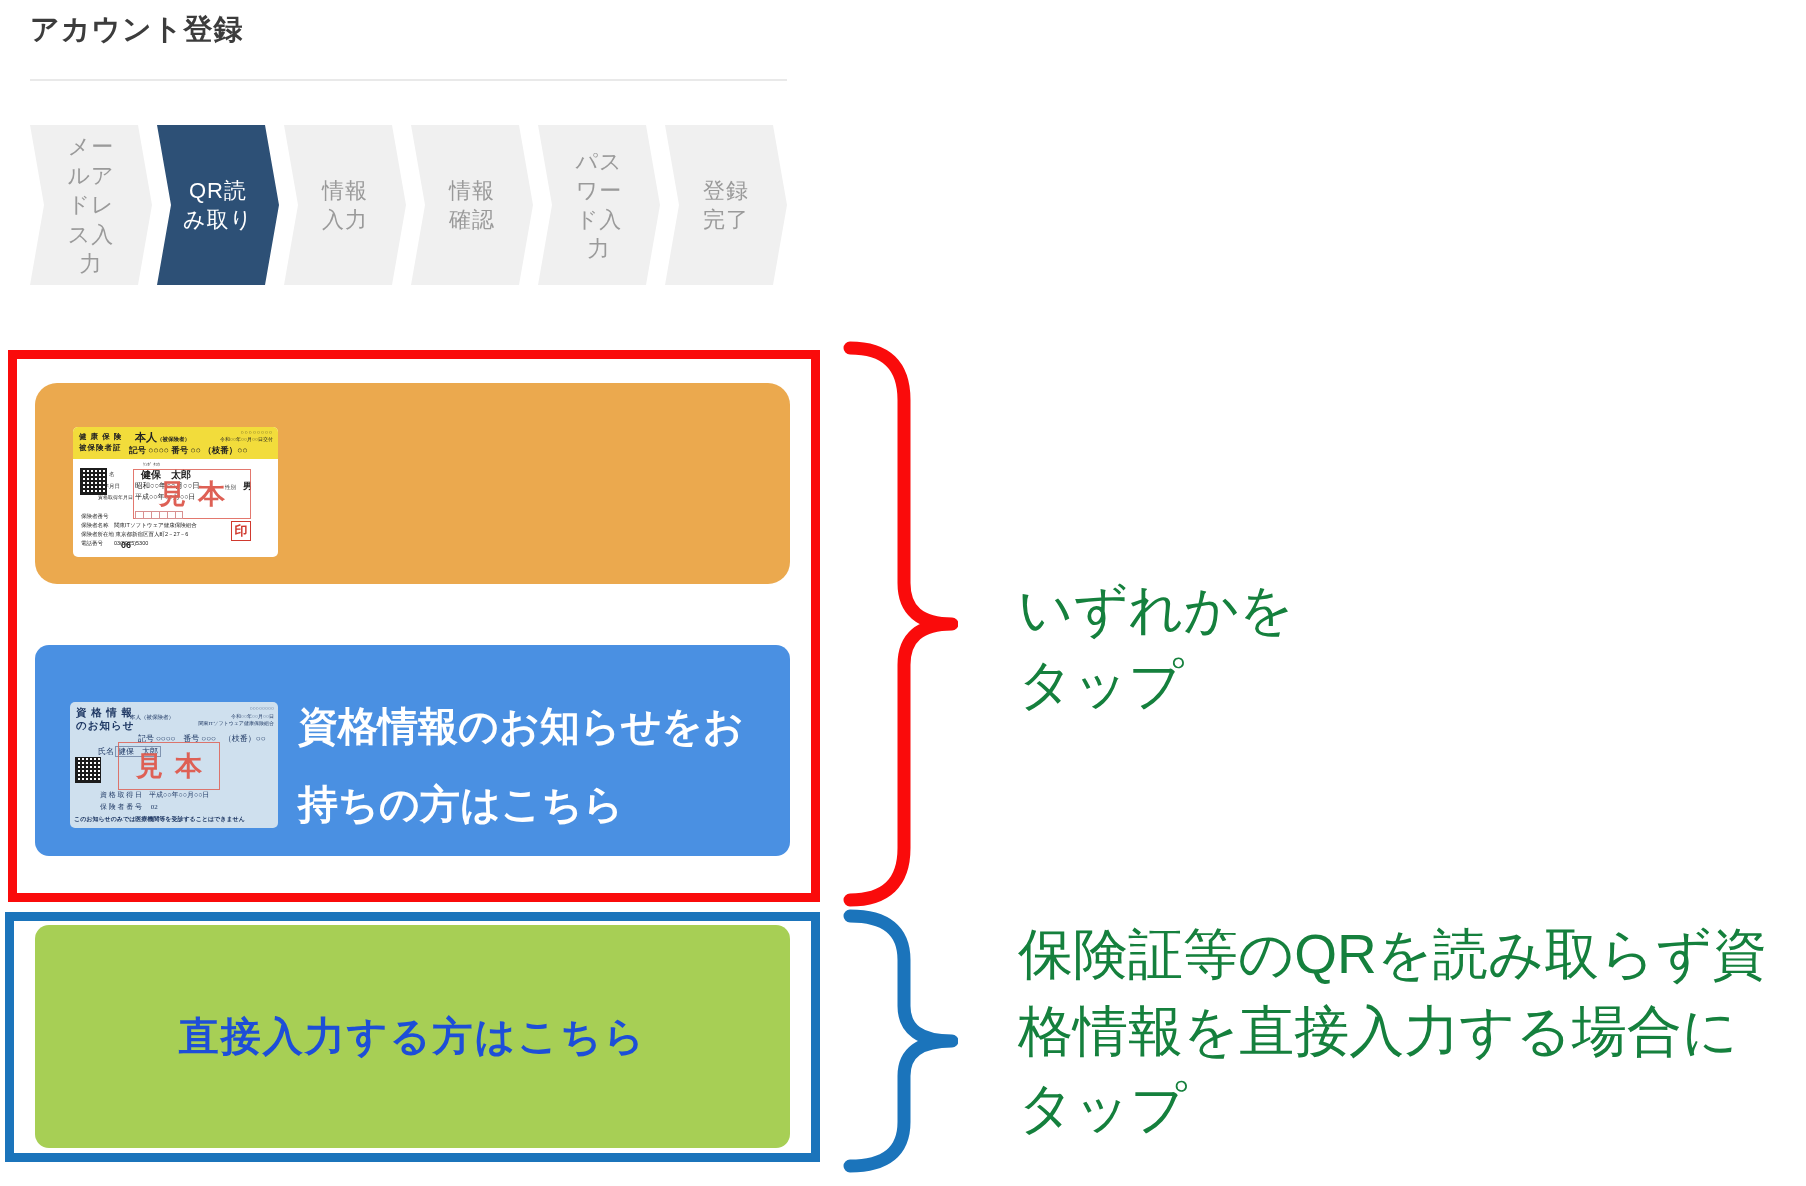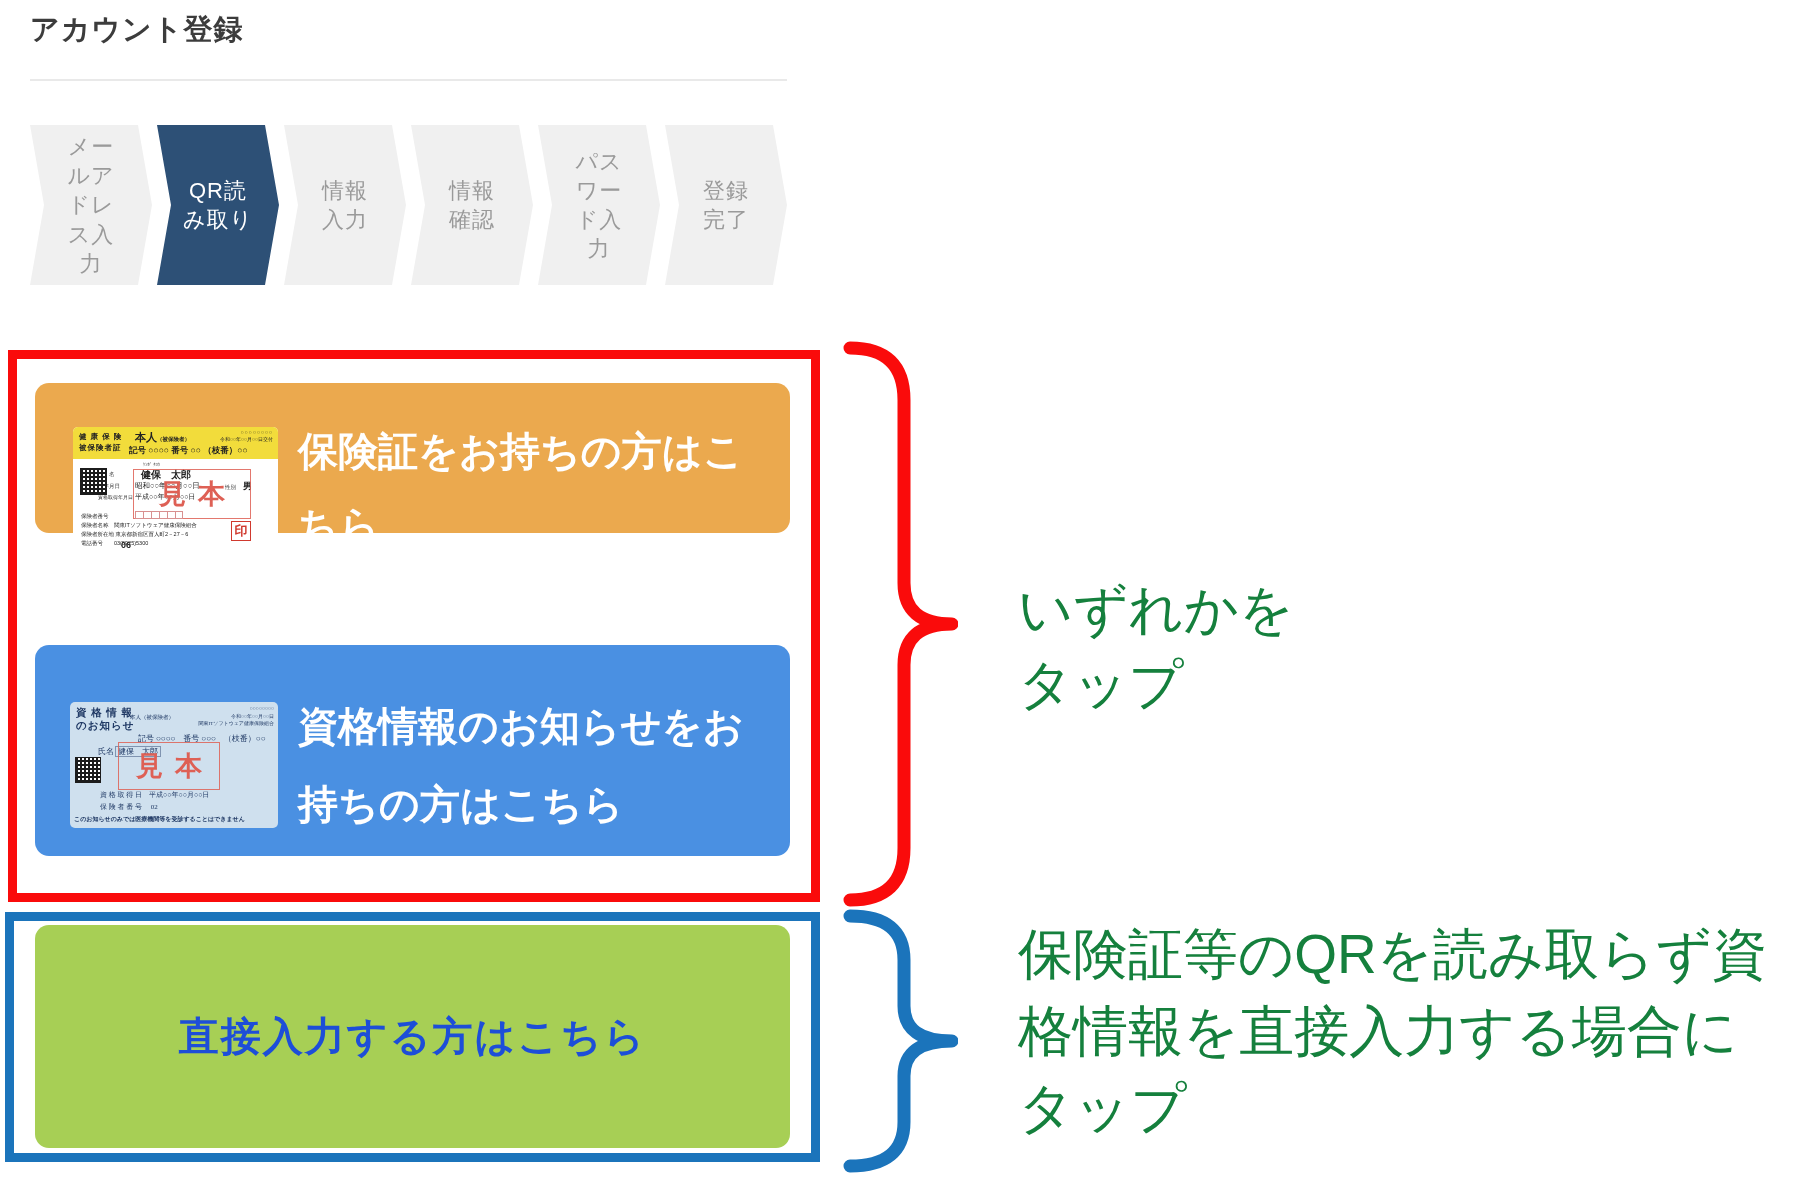--- a/index.html
+++ b/index.html
@@ -30,21 +30,21 @@
         display:flex;align-items:center;justify-content:center;}
   .step.active{background:var(--c-step-active);color:#fff;}
   .step-label{font-size:22px;line-height:1.32;white-space:pre-line;text-align:center;letter-spacing:1px;}
 
   
   .red-rect{position:absolute;left:8px;top:350px;width:812px;height:552px;border:9px solid var(--c-red);}
   .blue-rect{position:absolute;left:5px;top:912px;width:815px;height:250px;border:9px solid var(--c-note-blue);}
 
   
   .big-btn{position:absolute;left:35px;width:755px;border:none;border-radius:14px;cursor:pointer;text-align:left;}
-  .btn-insurance{top:383px;height:150px;background:var(--c-orange);}
+  .btn-insurance{top:383px;height:201px;background:var(--c-orange);border-radius:22px;}
   .btn-eligibility{top:645px;height:211px;background:var(--c-blue);}
   .btn-direct{top:925px;height:223px;background:var(--c-green);display:flex;align-items:center;justify-content:center;}
   .btn-label{position:absolute;left:263px;color:#fff;font-weight:bold;font-size:40px;white-space:pre-line;}
   .btn-insurance .btn-label{top:31px;line-height:1.85;}
   .btn-eligibility .btn-label{top:42px;line-height:1.95;}
   .btn-direct .btn-label-center{color:#1d4ed8;font-weight:bold;font-size:40px;letter-spacing:2px;}
 
   
   .brace{position:absolute;left:840px;}
   .brace-red{top:340px;}
@@ -174,22 +174,20 @@
         </span>
       <span class="qr ins-qr"></span>
       <span class="ins-no">06</span>
       <span class="ins-no-boxes"></span>
       <span class="ins-bottom">保険者番号
 保険者名称　関東ITソフトウェア健康保険組合
 保険者所在地 東京都新宿区百人町2－27－6
 電話番号　　03(5925)5300</span>
       <span class="ins-seal">印</span>
     </span>
-    <span class="btn-label">保険証をお持ちの方はこ
-ちら</span>
   </button>
 
   <button class="big-btn btn-eligibility">
     <span class="card eli-card">
       <span class="eli-title">資 格 情 報
 のお知らせ</span>
       <span class="eli-honnin">本人（被保険者）</span>
       <span class="eli-right">○○○○○○○○
 令和○○年○○月○○日
 関東ITソフトウェア健康保険組合</span>

